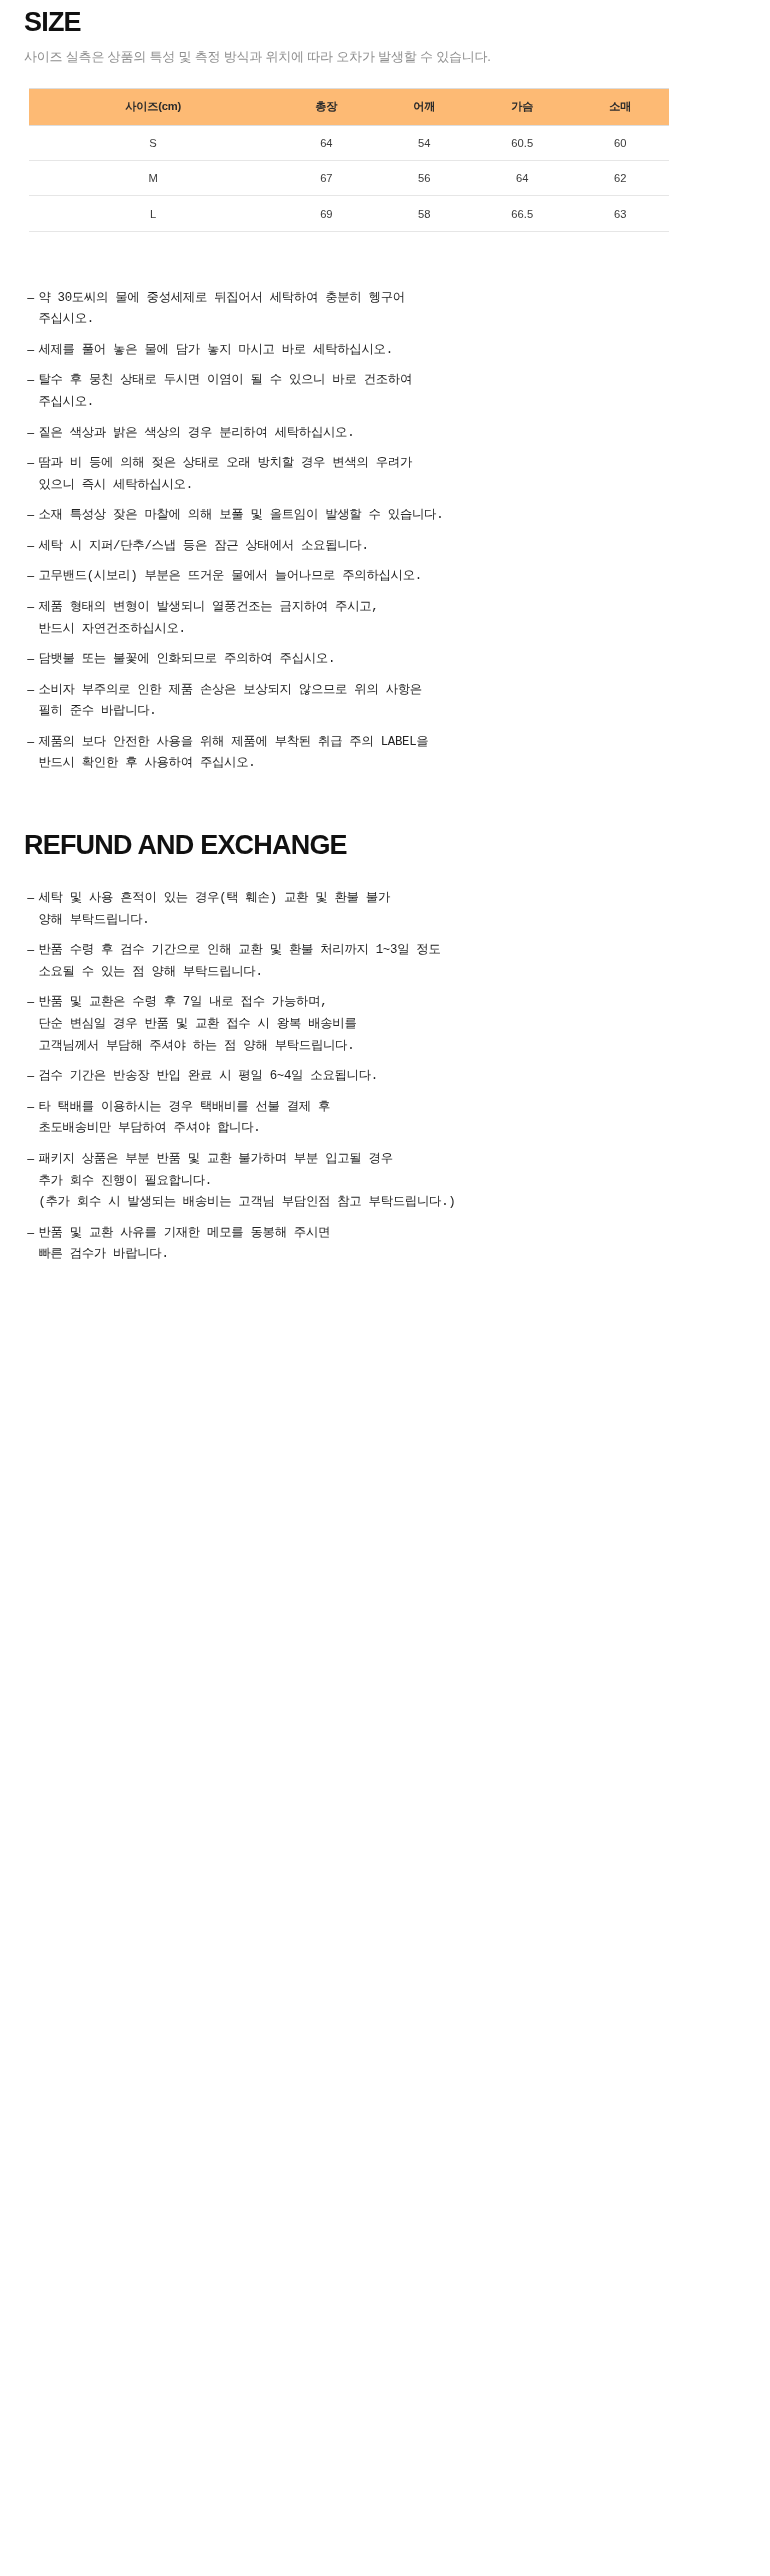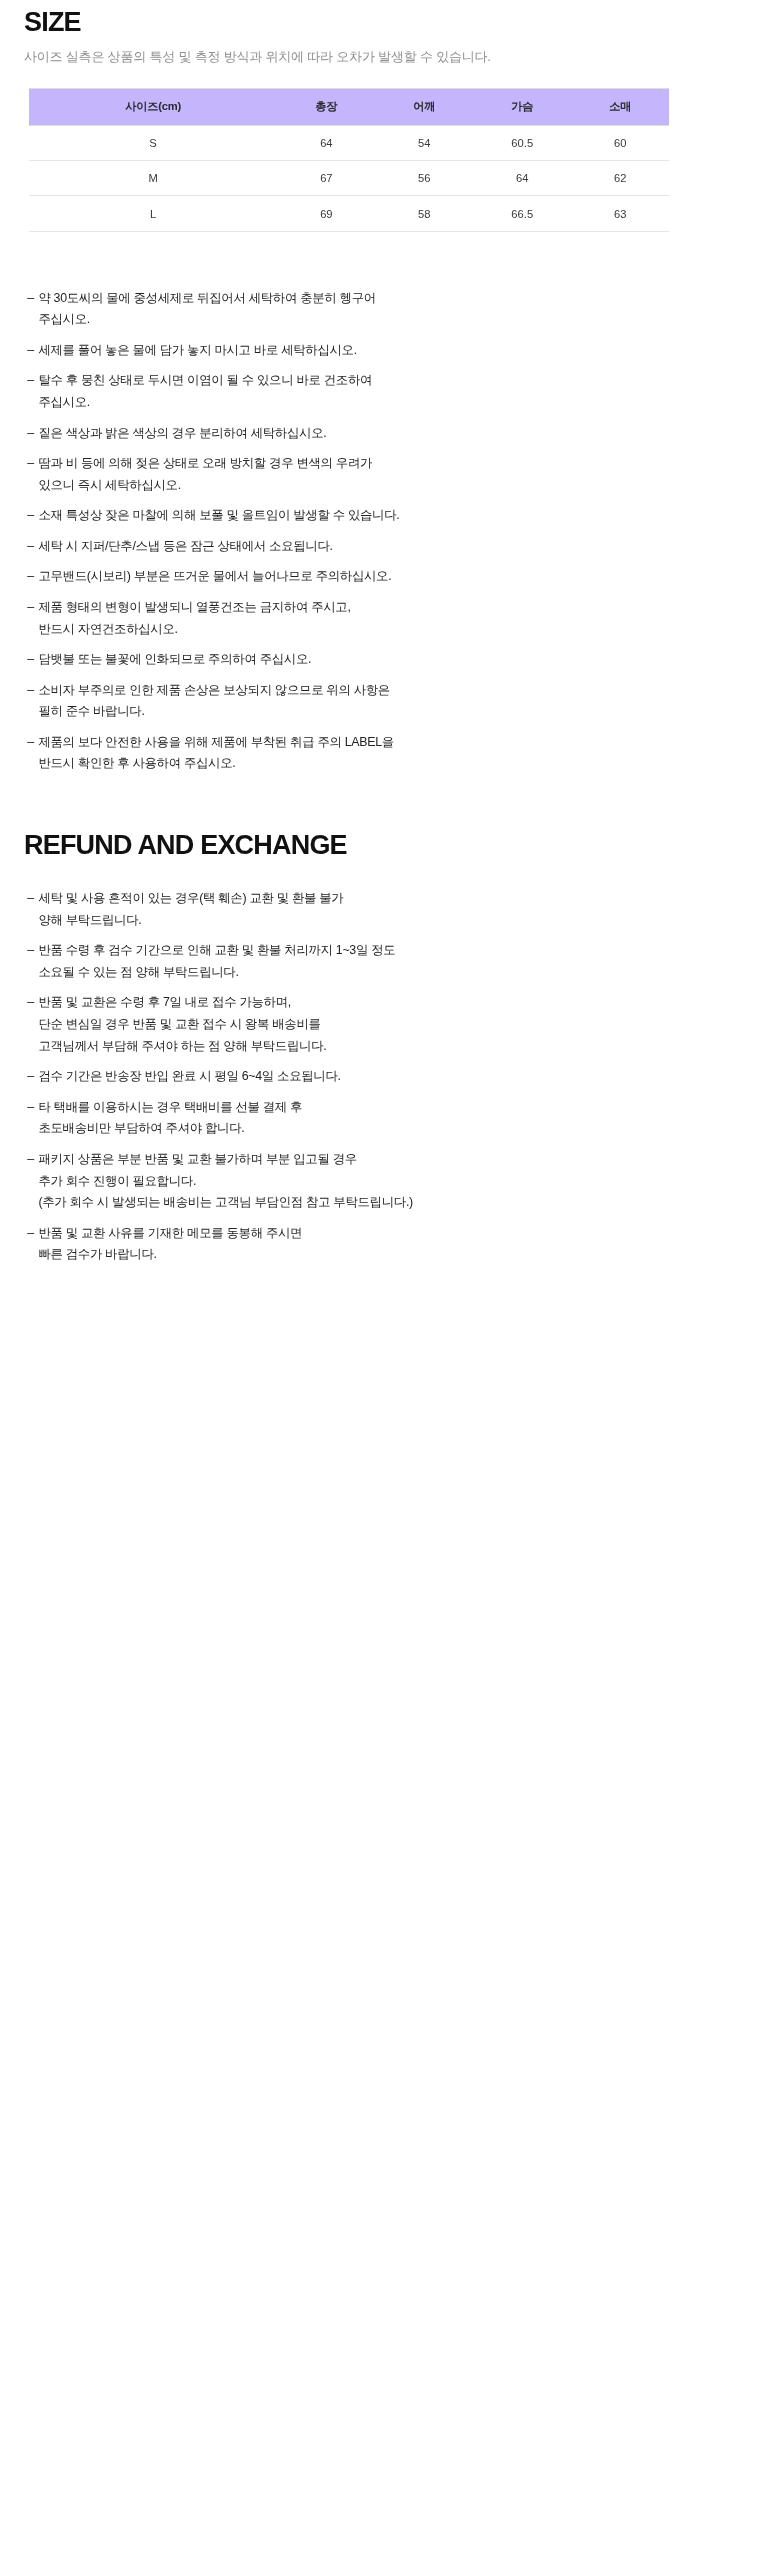--- a/index.html
+++ b/index.html
@@ -45,21 +45,21 @@
     margin-top: 21px;
     padding: 0 4.8px;
   }
   table.size-table {
     width: 100%;
     border-collapse: collapse;
     font-size: 11.2px;
     color: #333333;
   }
   table.size-table thead th {
-    background: #c4b5fd;
+    background: #fdba74;
     font-weight: 700;
     color: #2b2b2b;
     padding: 10.4px 0;
     border-top: 0.8px solid #dddddd;
     border-bottom: 0.8px solid #dddddd;
     text-align: center;
     letter-spacing: -0.2px;
   }
   table.size-table thead th:first-child {
     font-weight: 700;
@@ -91,20 +91,21 @@
     letter-spacing: -0.3px;
   }
   .bullet-list li .dash {
     flex: 0 0 auto;
     width: 11.2px;
     color: #222222;
   }
   .bullet-list li .txt {
     flex: 1 1 auto;
     white-space: pre-line;
+    font-family: Liberation Mono, monospace;
   }
 
   #washing-section .bullet-list li .txt { line-height: 1.75; }
   #refund-section .bullet-list li .txt { line-height: 1.75; }
 
   .spacer-bottom {
     height: 64px;
   }
 </style>
 </head>

